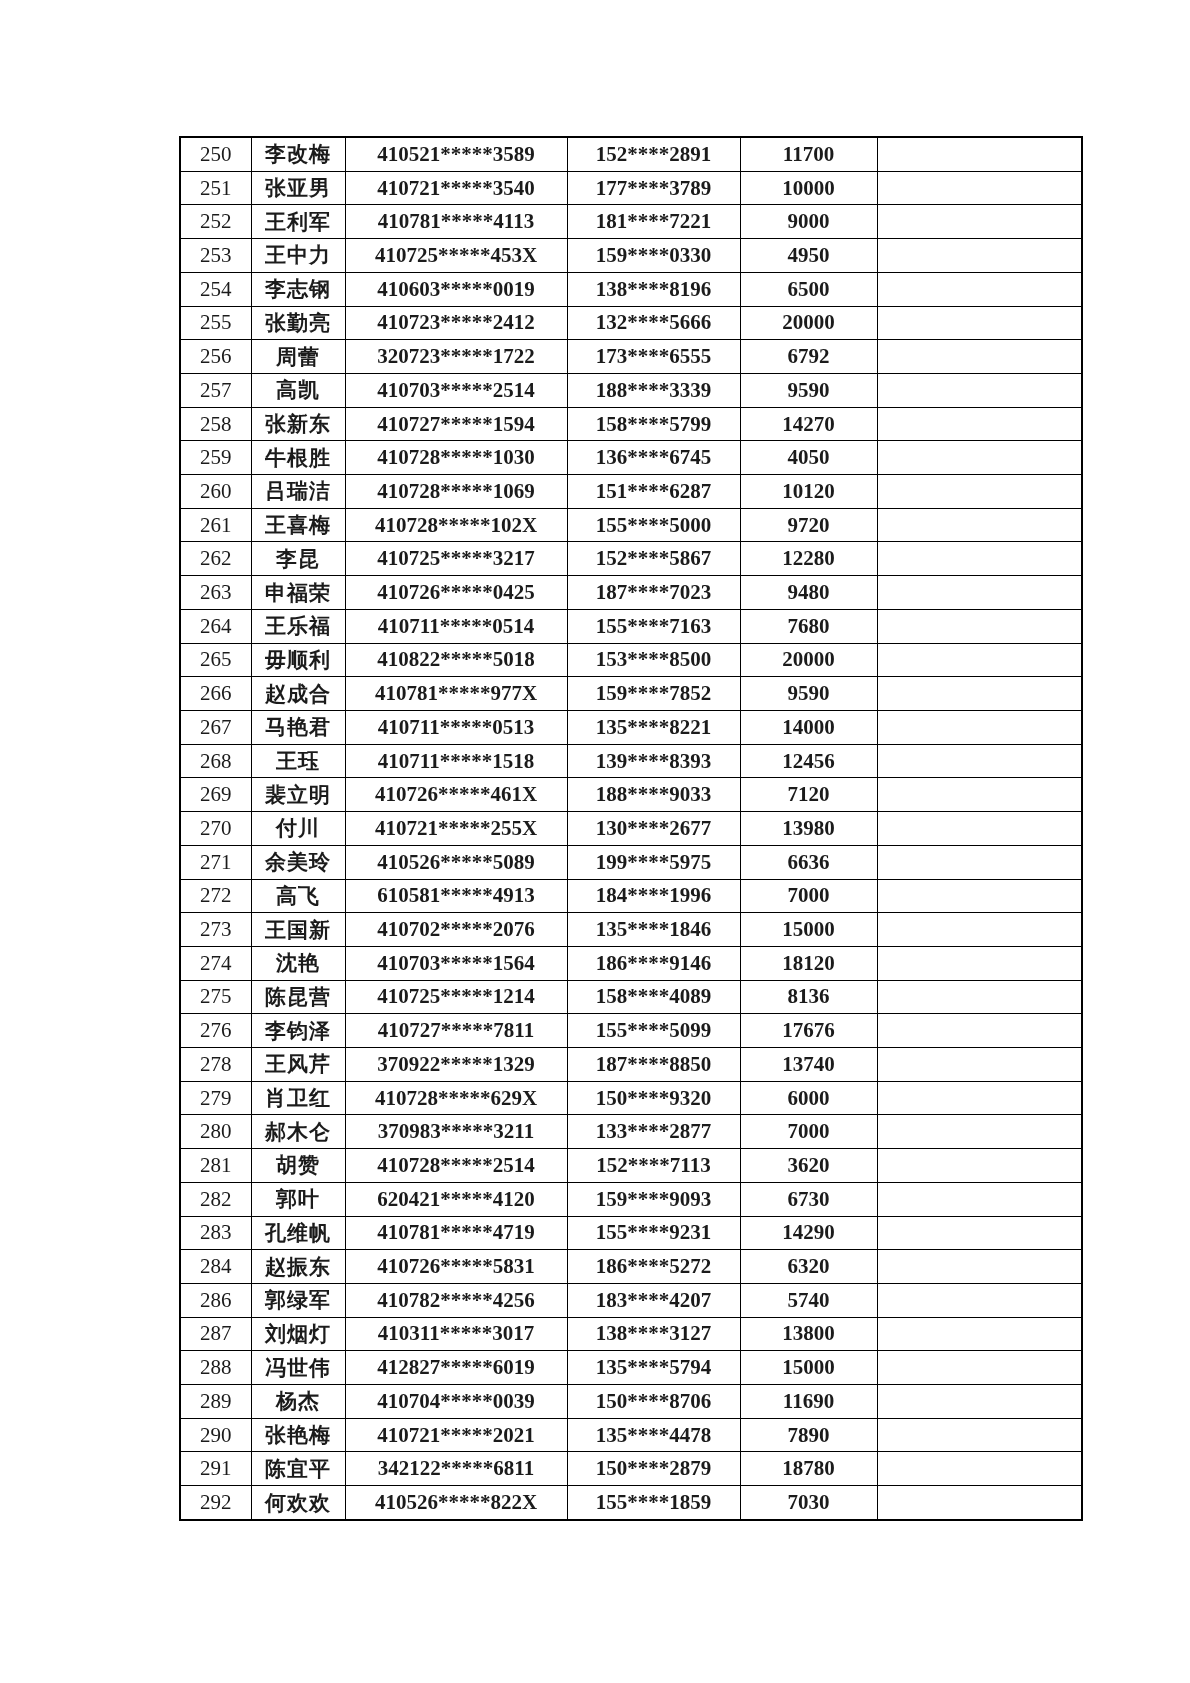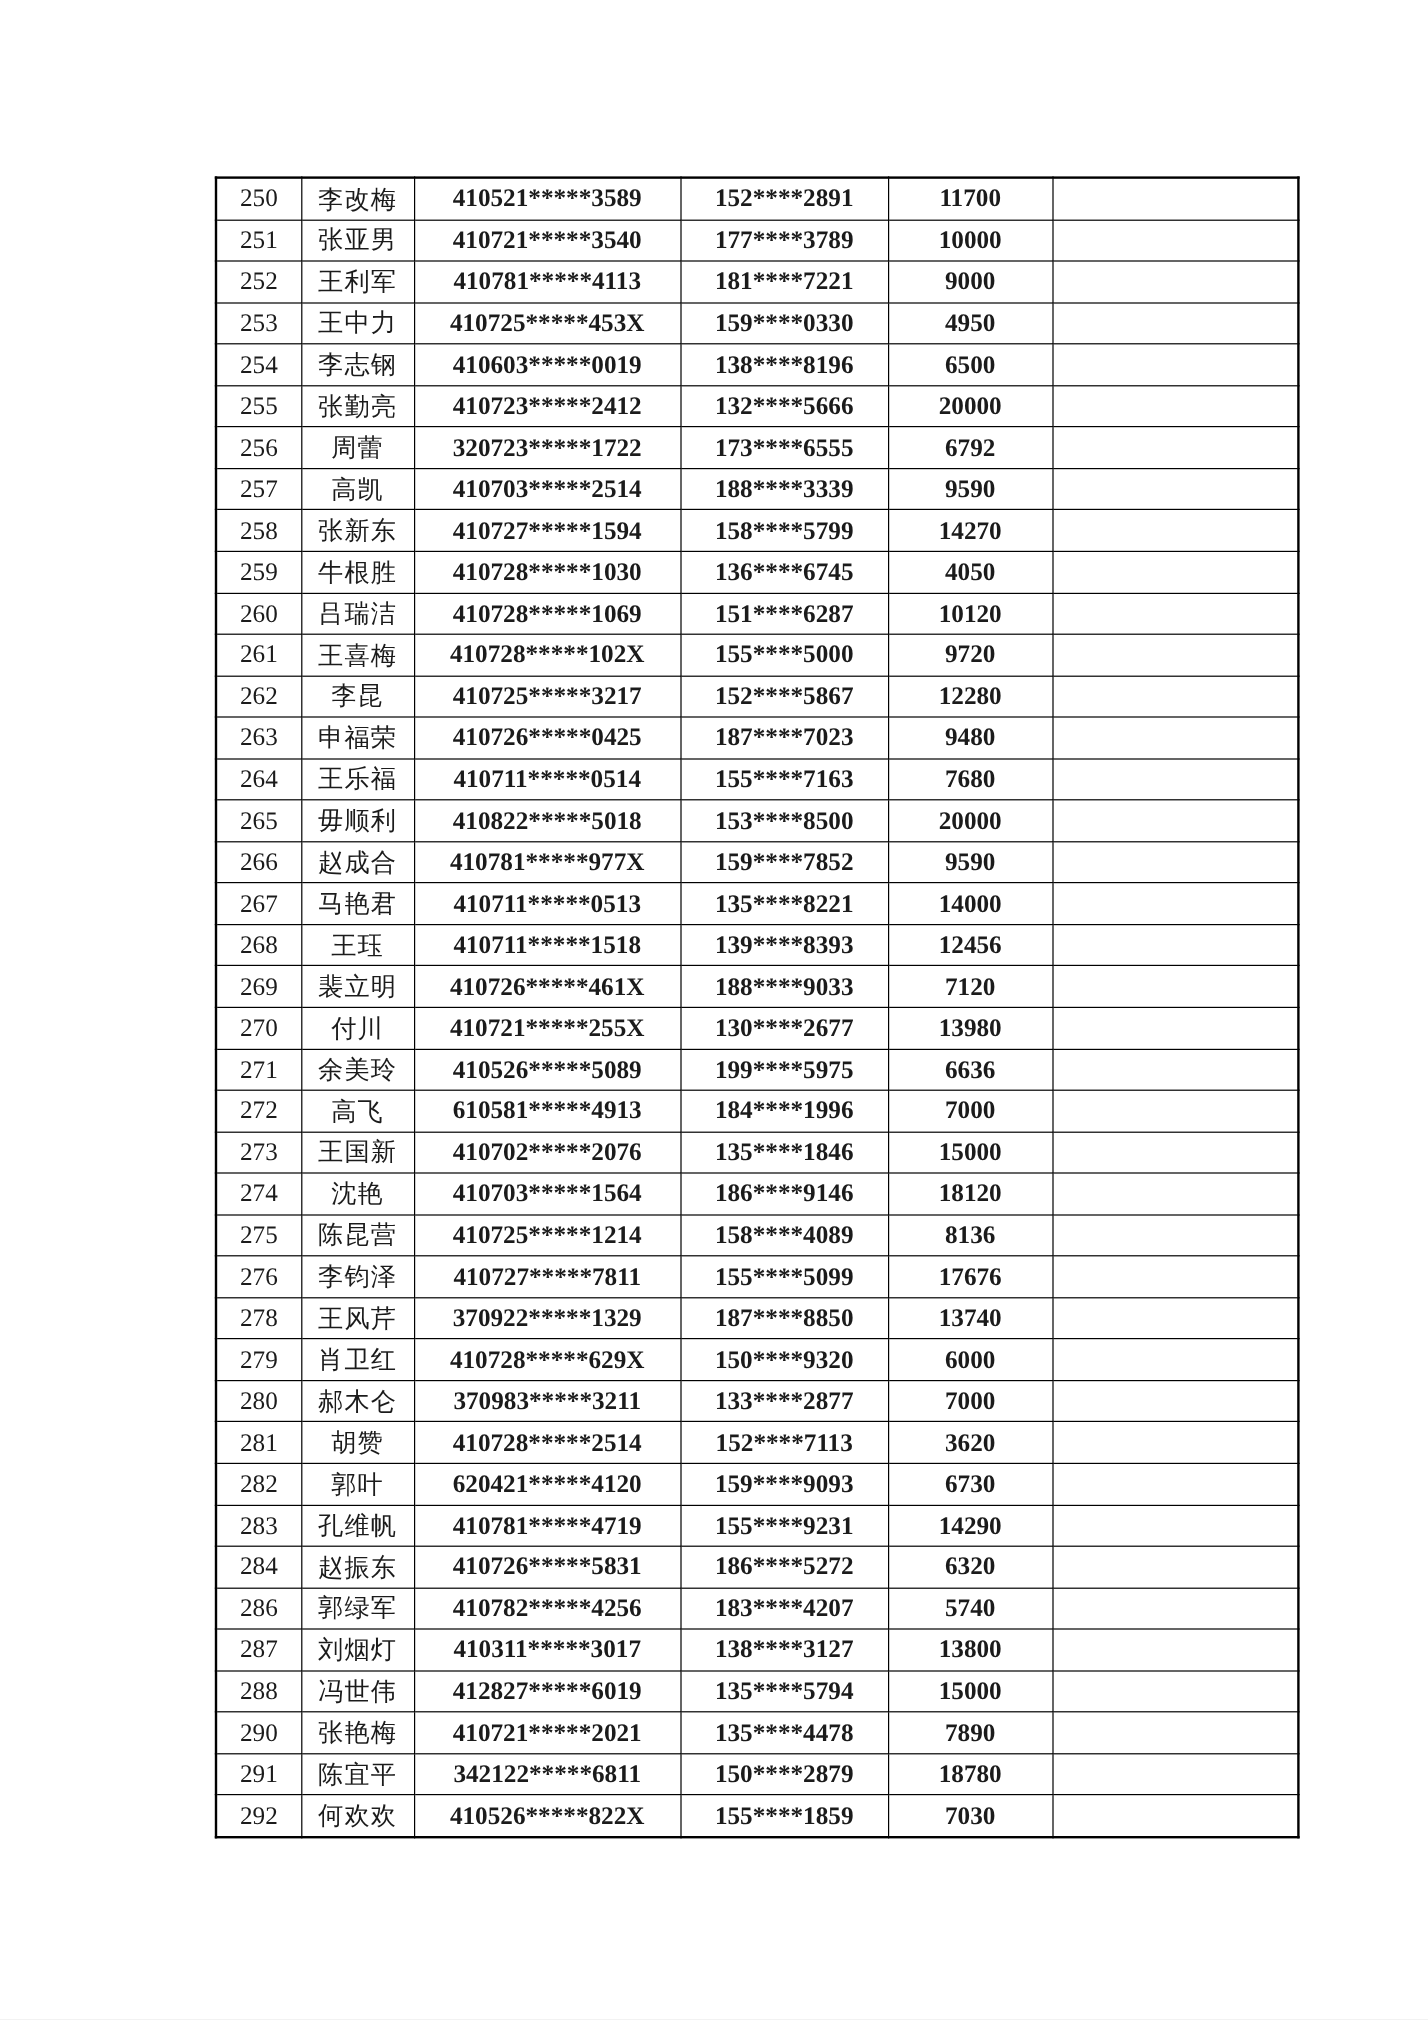--- a/index.html
+++ b/index.html
@@ -12,21 +12,21 @@
     width: 1190px;
     height: 1683px;
     margin: 0 auto;
     background: #ffffff;
     overflow: hidden;
     font-family: "Liberation Serif", "DejaVu Serif", serif;
   }
   table.roster {
     position: absolute;
     left: 179px;
-    top: 147px;
+    top: 136px;
     width: 902px;
     height: 1385px;
     border-collapse: collapse;
     table-layout: fixed;
   }
   table.roster, table.roster td {
     border: 1px solid #000000;
   }
   table.roster {
     border-width: 2px;
@@ -41,21 +41,21 @@
     color: #1b1b1b;
     font-size: 21px;
   }
   td.c-index {
     color: #3d3d3d;
     font-weight: 400;
     font-size: 20px;
   }
   td.c-name {
     font-size: 22px;
-    font-weight: 400;
+    font-weight: 700;
     letter-spacing: 1px;
   }
   td.c-id, td.c-phone, td.c-amount {
     font-weight: 600;
   }
 </style>
 </head>
 <body>
 
 <div class="page">
@@ -359,20 +359,28 @@
     </tr>
         <tr>
       <td class="c-index">288</td>
       <td class="c-name">冯世伟</td>
       <td class="c-id">412827*****6019</td>
       <td class="c-phone">135****5794</td>
       <td class="c-amount">15000</td>
       <td class="c-note"></td>
     </tr>
         <tr>
+      <td class="c-index">289</td>
+      <td class="c-name">杨杰</td>
+      <td class="c-id">410704*****0039</td>
+      <td class="c-phone">150****8706</td>
+      <td class="c-amount">11690</td>
+      <td class="c-note"></td>
+    </tr>
+        <tr>
       <td class="c-index">290</td>
       <td class="c-name">张艳梅</td>
       <td class="c-id">410721*****2021</td>
       <td class="c-phone">135****4478</td>
       <td class="c-amount">7890</td>
       <td class="c-note"></td>
     </tr>
         <tr>
       <td class="c-index">291</td>
       <td class="c-name">陈宜平</td>

